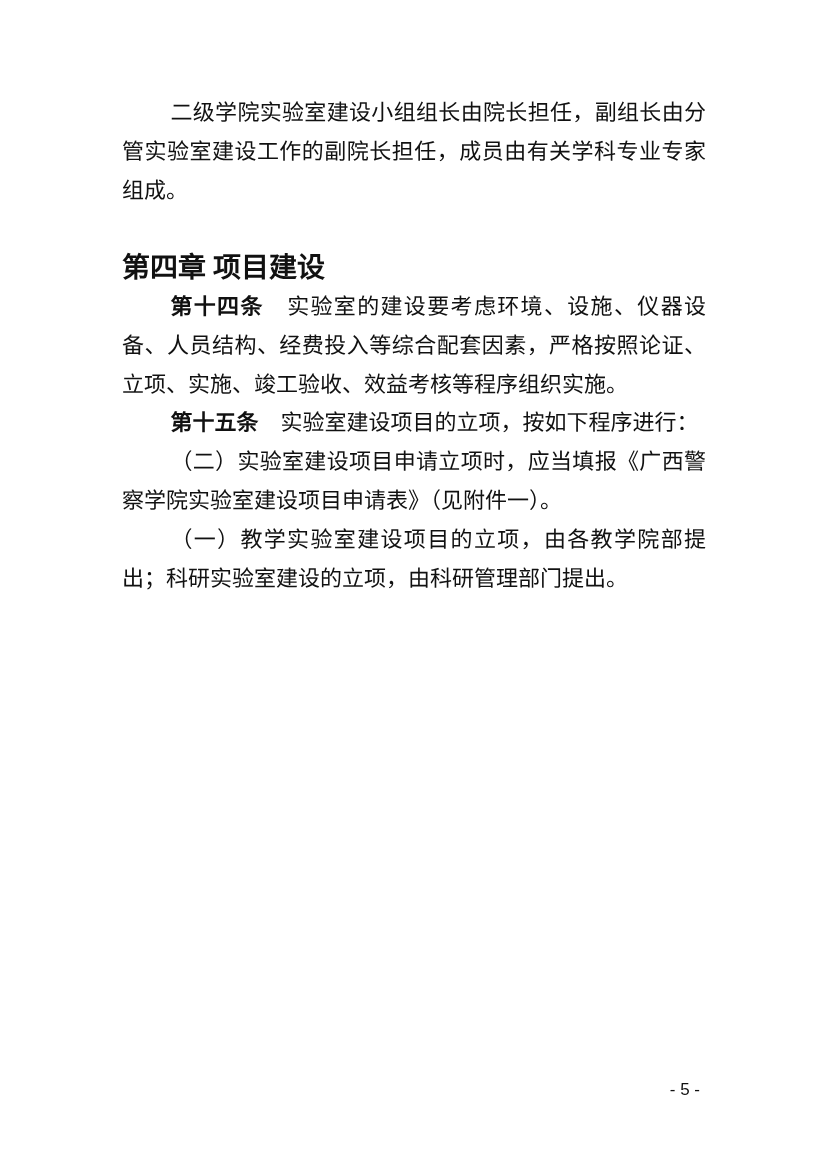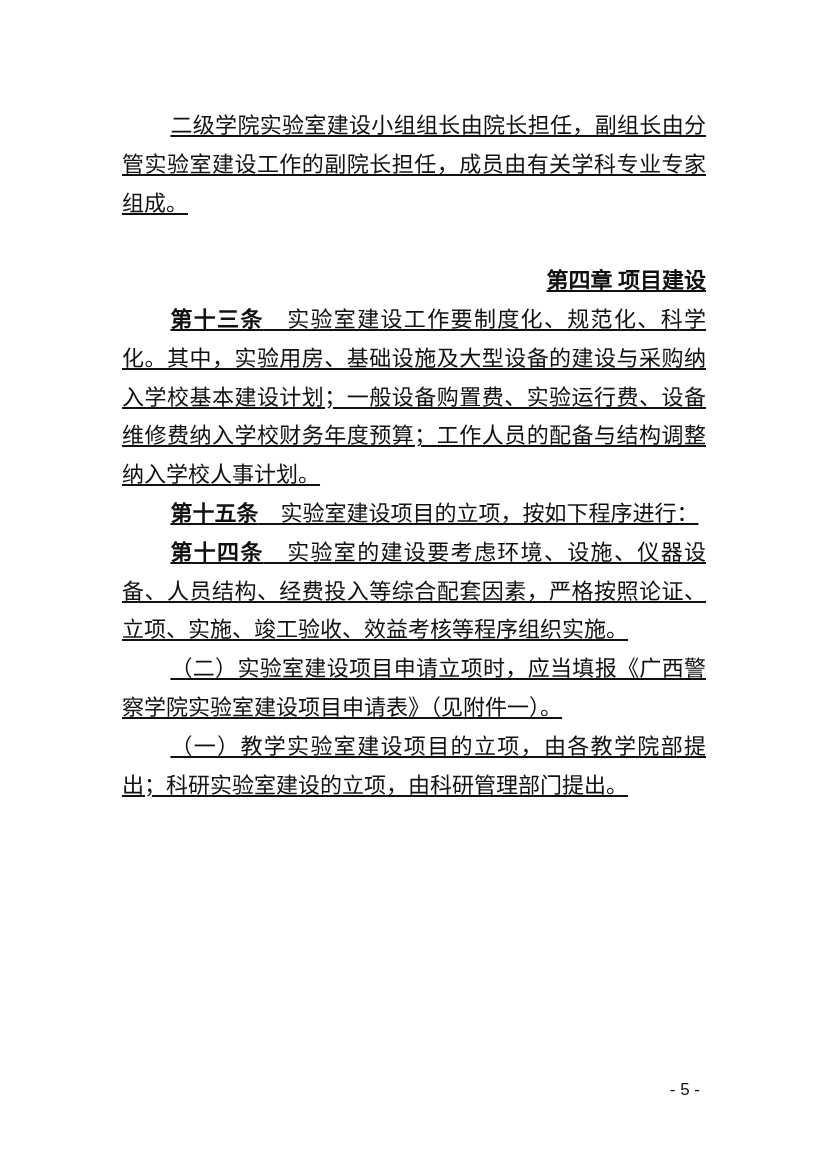--- a/index.html
+++ b/index.html
@@ -12,43 +12,42 @@
     width: 826px;
     height: 1169px;
     background: #ffffff;
     overflow: hidden;
     font-family: "Liberation Serif", serif;
     color: #111111;
   }
   .content {
     position: absolute;
     left: 122px;
-    top: 107px;
+    top: 94px;
     width: 584px;
     font-size: 22px;
     line-height: 38.8px;
     text-align: justify;
     text-justify: inter-ideograph;
-    text-decoration: underline;
   }
   .para {
     margin: 0;
     text-indent: 2.2em;
   }
   .term {
     font-weight: 700;
   }
   .spacer {
     height: 38.8px;
   }
   .chapter {
     margin: 0;
-    font-size: 22px;
+    font-size: 28px;
     font-weight: 700;
-    text-align: right;
+    text-align: left;
     text-indent: 0;
     line-height: 38.8px;
   }
   .footer {
     position: absolute;
     left: 122px;
     top: 1080px;
     width: 578px;
     text-align: right;
     font-family: "Liberation Sans", sans-serif;
@@ -64,25 +63,24 @@
   <div class="content">
 
     <p class="para"><span>二级学院实验室建设小组组长由院长担任，副组长由分管实验室建设工作的副院长担任，成员由有关学科专业专家组成。</span></p>
 
 
     <div class="spacer"></div>
 
     <h1 class="chapter">第四章 项目建设</h1>
 
 
-    <p class="para"><span class="term">第十三条</span><span>　实验室建设工作要制度化、规范化、科学化。其中，实验用房、基础设施及大型设备的建设与采购纳入学校基本建设计划；一般设备购置费、实验运行费、设备维修费纳入学校财务年度预算；工作人员的配备与结构调整纳入学校人事计划。</span></p>
+
+    <p class="para"><span class="term">第十四条</span><span>　实验室的建设要考虑环境、设施、仪器设备、人员结构、经费投入等综合配套因素，严格按照论证、立项、实施、竣工验收、效益考核等程序组织实施。</span></p>
 
     <p class="para"><span class="term">第十五条</span><span>　实验室建设项目的立项，按如下程序进行：</span></p>
-
-    <p class="para"><span class="term">第十四条</span><span>　实验室的建设要考虑环境、设施、仪器设备、人员结构、经费投入等综合配套因素，严格按照论证、立项、实施、竣工验收、效益考核等程序组织实施。</span></p>
 
     <p class="para"><span>（二）实验室建设项目申请立项时，应当填报《广西警察学院实验室建设项目申请表》（见附件一）。</span></p>
 
     <p class="para"><span>（一）教学实验室建设项目的立项，由各教学院部提出；科研实验室建设的立项，由科研管理部门提出。</span></p>
 
   </div>
 
   <div class="footer"><span>- 5 -</span></div>
 
 </div>

